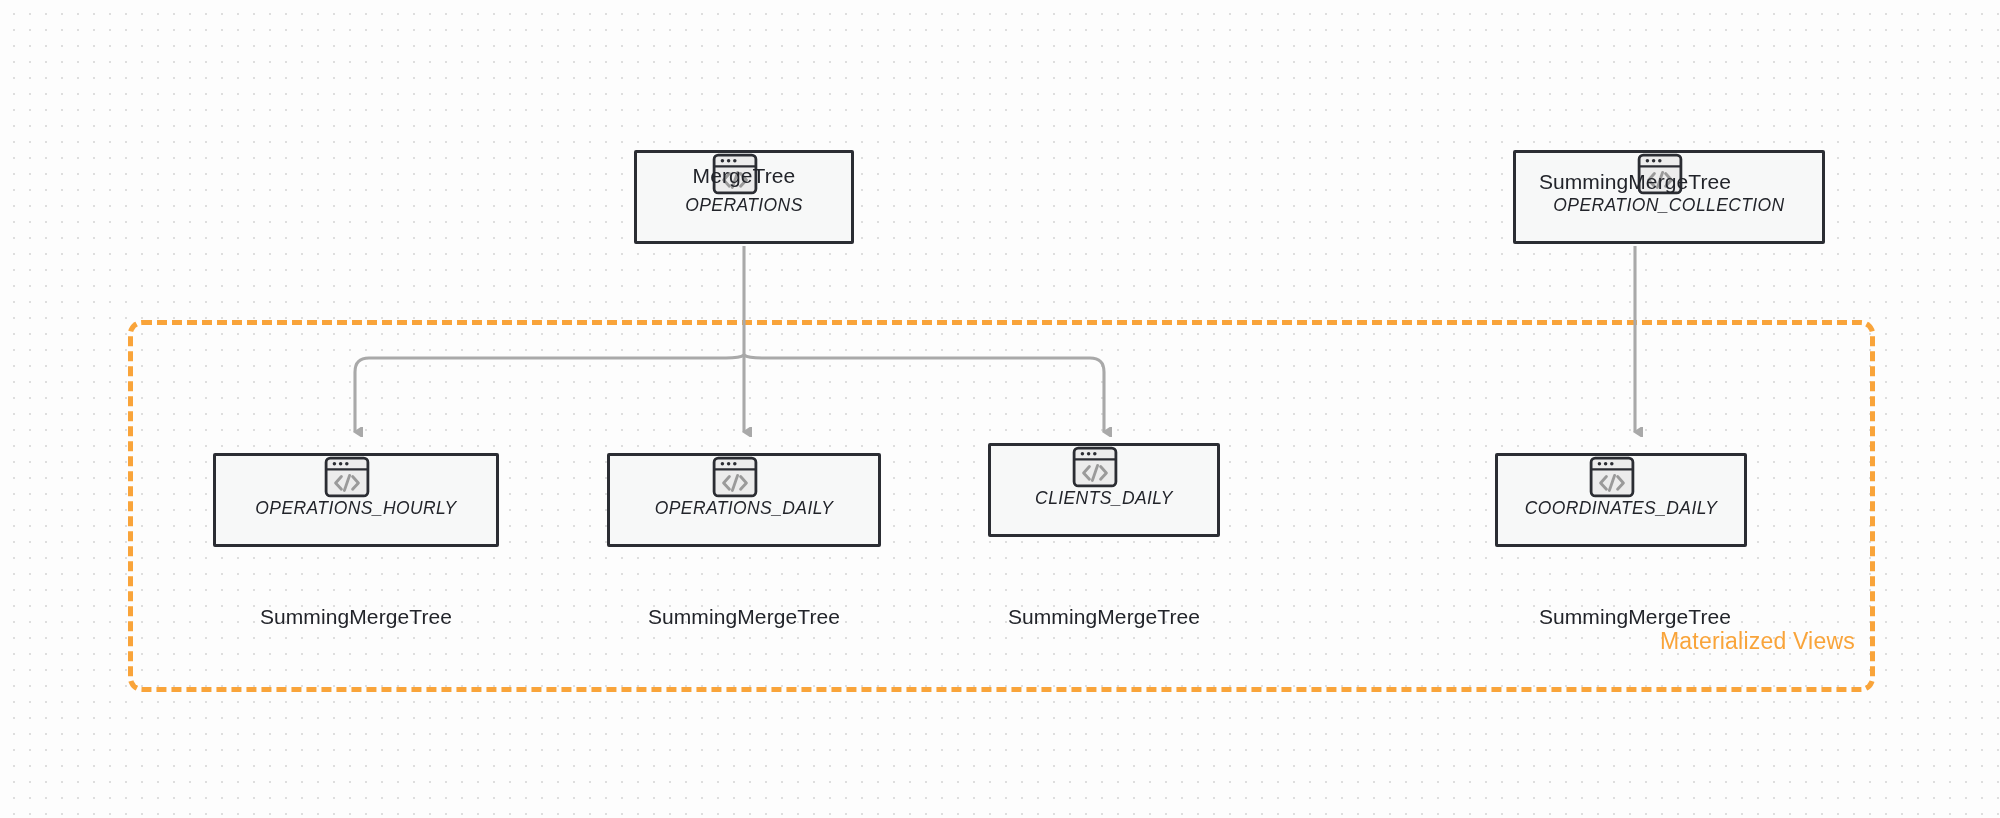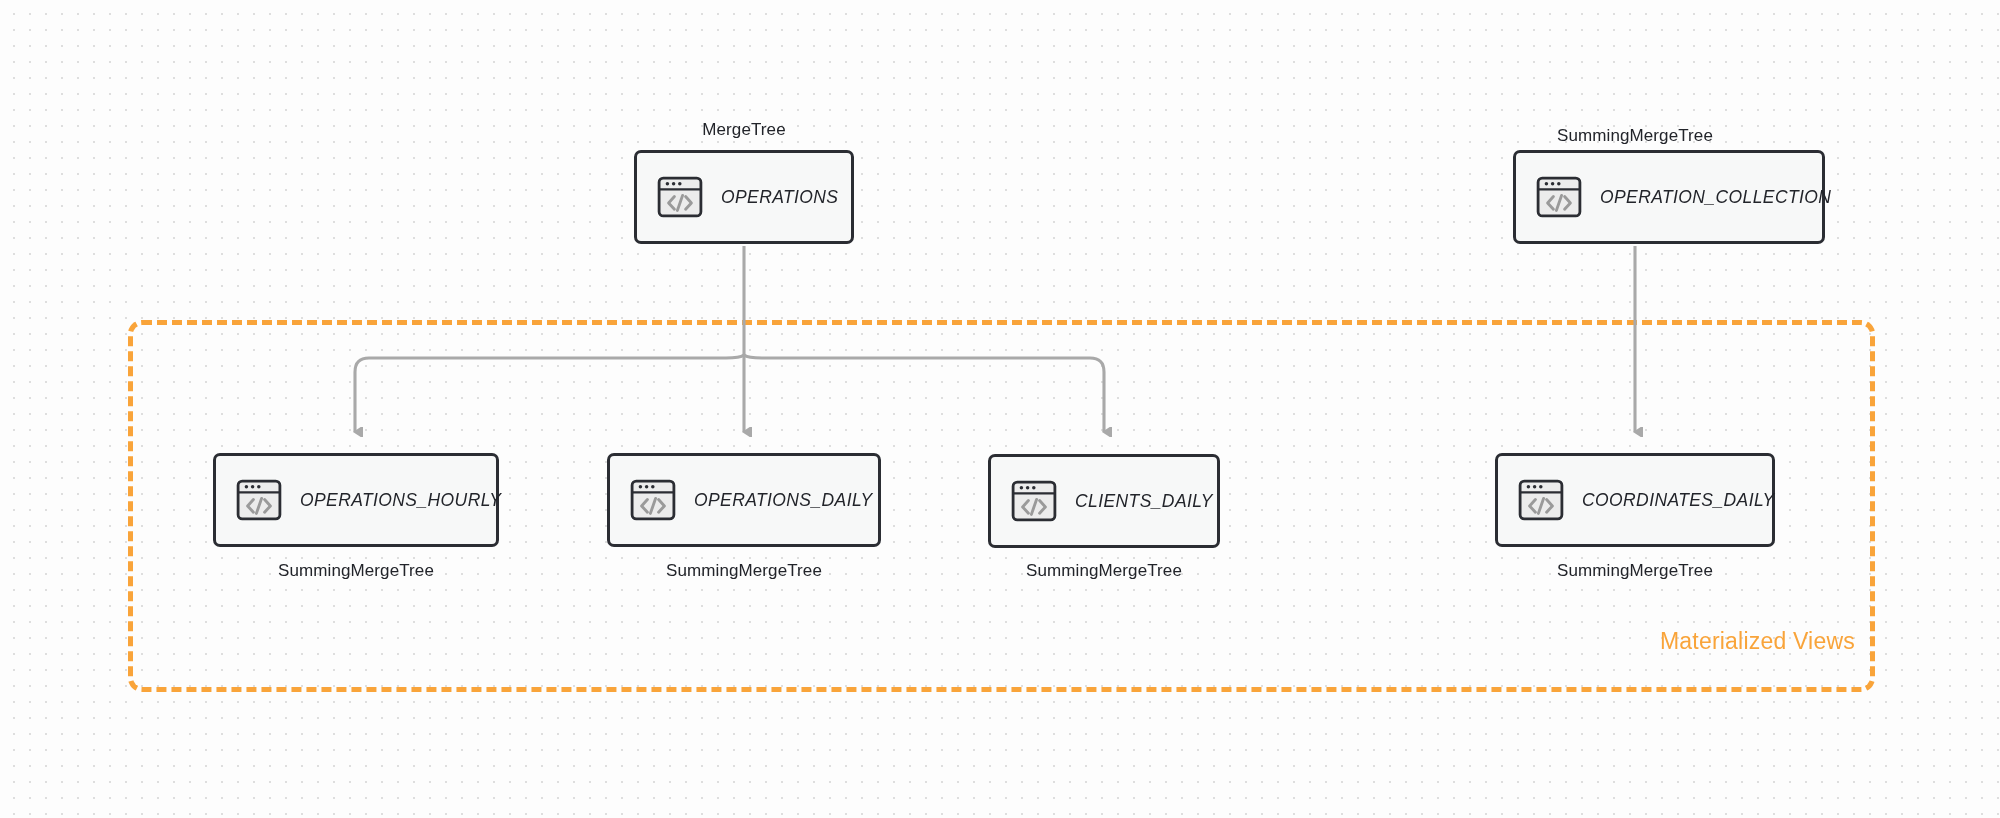--- a/index.html
+++ b/index.html
@@ -45,46 +45,48 @@
   }
 
   
   .node {
     position: absolute;
     box-sizing: border-box;
     display: flex;
     align-items: center;
     background: #f7f8f8;
     border: 3px solid #2b2d33;
-    border-radius: 7px;
+    border-radius: 2px;
     padding: 0 20px;
+    flex-direction: column;
   }
   .node-label {
     font-size: 17.5px;
     font-style: italic;
     color: #22242a;
     letter-spacing: 0.4px;
     white-space: nowrap;
   }
   .node-icon {
     flex: 0 0 auto;
     width: 46px;
     height: 42px;
     margin-right: 18px;
     display: block;
   }
 
   
   .caption {
     position: absolute;
-    font-size: 17px;
+    font-size: 21px;
     color: #22242a;
     white-space: nowrap;
     text-align: center;
     letter-spacing: 0.1px;
+    margin-top: 44px;
   }
 </style>
 </head>
 <body>
 
 <div id="canvas">
 
   <div class="mv-group" style="left: 128px; top: 320px; width: 1747px; height: 372px; border-color: rgb(249, 164, 58);"></div>
   <div class="mv-label" style="left: 1630px; top: 628px; color: rgb(249, 164, 58);">Materialized Views</div>
 
@@ -159,35 +161,35 @@
   <circle cx="10.4" cy="7.8" r="1.75" fill="#2b2d33"></circle>
   <circle cx="16.6" cy="7.8" r="1.75" fill="#2b2d33"></circle>
   <circle cx="22.8" cy="7.8" r="1.75" fill="#2b2d33"></circle>
   <path d="M 17.4 20.6 L 11.6 26.9 L 17.4 33.2" fill="none" stroke="#9a9a9a" stroke-width="2.9" stroke-linecap="round" stroke-linejoin="round"></path>
   <path d="M 28.6 20.6 L 34.4 26.9 L 28.6 33.2" fill="none" stroke="#9a9a9a" stroke-width="2.9" stroke-linecap="round" stroke-linejoin="round"></path>
   <path d="M 25.6 19.4 L 20.4 34.4" fill="none" stroke="#9a9a9a" stroke-width="2.9" stroke-linecap="round"></path>
 </svg>
         <span class="node-label" style="color: rgb(34, 36, 42);">OPERATIONS_DAILY</span>
       </div>
       <div class="caption" style="left: 607px; top: 561px; width: 274px; color: rgb(34, 36, 42);">SummingMergeTree</div>
-      <div class="node" style="left: 988px; top: 454px; width: 232px; height: 94px; background: rgb(247, 248, 248); border-color: rgb(43, 45, 51);">
+      <div class="node" style="left: 988px; top: 443px; width: 232px; height: 94px; background: rgb(247, 248, 248); border-color: rgb(43, 45, 51);">
 <svg class="node-icon" viewBox="0 0 46 42" xmlns="http://www.w3.org/2000/svg">
   <rect x="2.1" y="2.1" width="41.8" height="37.8" rx="4.2" ry="4.2" fill="#ececec" stroke="#2b2d33" stroke-width="2.8"></rect>
   <path d="M 2.1 13.4 L 43.9 13.4" stroke="#2b2d33" stroke-width="2.4"></path>
   <circle cx="10.4" cy="7.8" r="1.75" fill="#2b2d33"></circle>
   <circle cx="16.6" cy="7.8" r="1.75" fill="#2b2d33"></circle>
   <circle cx="22.8" cy="7.8" r="1.75" fill="#2b2d33"></circle>
   <path d="M 17.4 20.6 L 11.6 26.9 L 17.4 33.2" fill="none" stroke="#9a9a9a" stroke-width="2.9" stroke-linecap="round" stroke-linejoin="round"></path>
   <path d="M 28.6 20.6 L 34.4 26.9 L 28.6 33.2" fill="none" stroke="#9a9a9a" stroke-width="2.9" stroke-linecap="round" stroke-linejoin="round"></path>
   <path d="M 25.6 19.4 L 20.4 34.4" fill="none" stroke="#9a9a9a" stroke-width="2.9" stroke-linecap="round"></path>
 </svg>
         <span class="node-label" style="color: rgb(34, 36, 42);">CLIENTS_DAILY</span>
       </div>
       <div class="caption" style="left: 988px; top: 561px; width: 232px; color: rgb(34, 36, 42);">SummingMergeTree</div>
-      <div class="node" style="left: 1495px; top: 453px; width: 280px; height: 94px; background: rgb(247, 248, 248); border-color: rgb(43, 45, 51);">
+      <div class="node" style="left: 1495px; top: 453px; width: 252px; height: 94px; background: rgb(247, 248, 248); border-color: rgb(43, 45, 51);">
 <svg class="node-icon" viewBox="0 0 46 42" xmlns="http://www.w3.org/2000/svg">
   <rect x="2.1" y="2.1" width="41.8" height="37.8" rx="4.2" ry="4.2" fill="#ececec" stroke="#2b2d33" stroke-width="2.8"></rect>
   <path d="M 2.1 13.4 L 43.9 13.4" stroke="#2b2d33" stroke-width="2.4"></path>
   <circle cx="10.4" cy="7.8" r="1.75" fill="#2b2d33"></circle>
   <circle cx="16.6" cy="7.8" r="1.75" fill="#2b2d33"></circle>
   <circle cx="22.8" cy="7.8" r="1.75" fill="#2b2d33"></circle>
   <path d="M 17.4 20.6 L 11.6 26.9 L 17.4 33.2" fill="none" stroke="#9a9a9a" stroke-width="2.9" stroke-linecap="round" stroke-linejoin="round"></path>
   <path d="M 28.6 20.6 L 34.4 26.9 L 28.6 33.2" fill="none" stroke="#9a9a9a" stroke-width="2.9" stroke-linecap="round" stroke-linejoin="round"></path>
   <path d="M 25.6 19.4 L 20.4 34.4" fill="none" stroke="#9a9a9a" stroke-width="2.9" stroke-linecap="round"></path>
 </svg>

